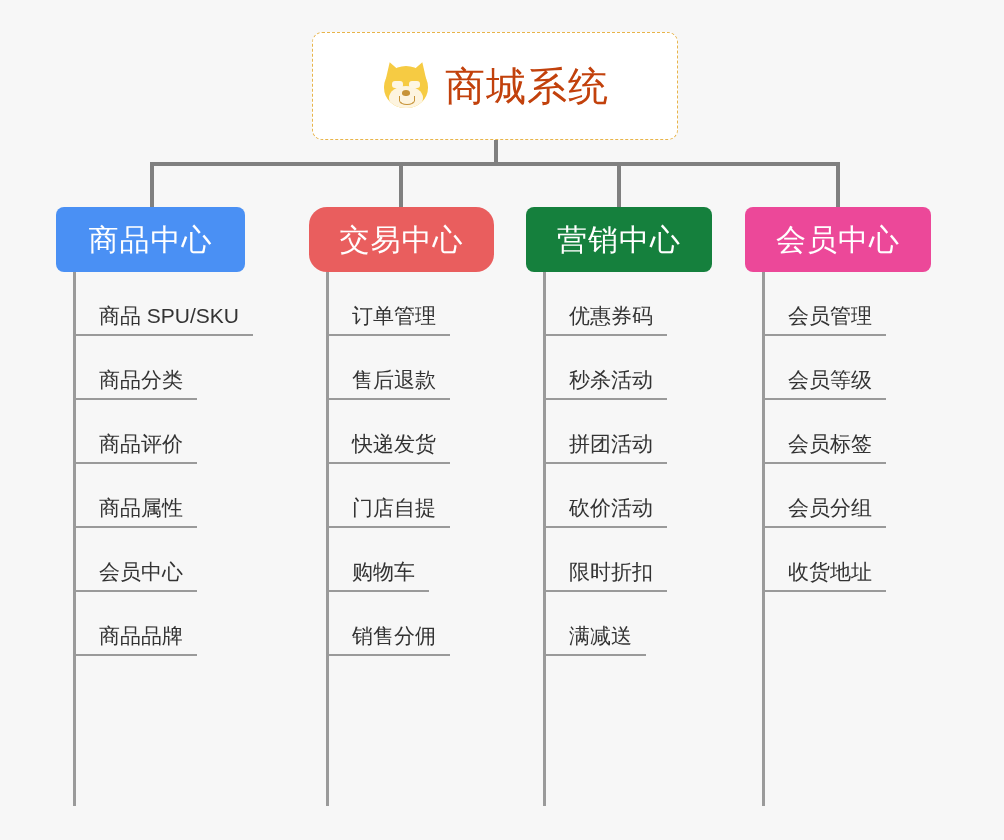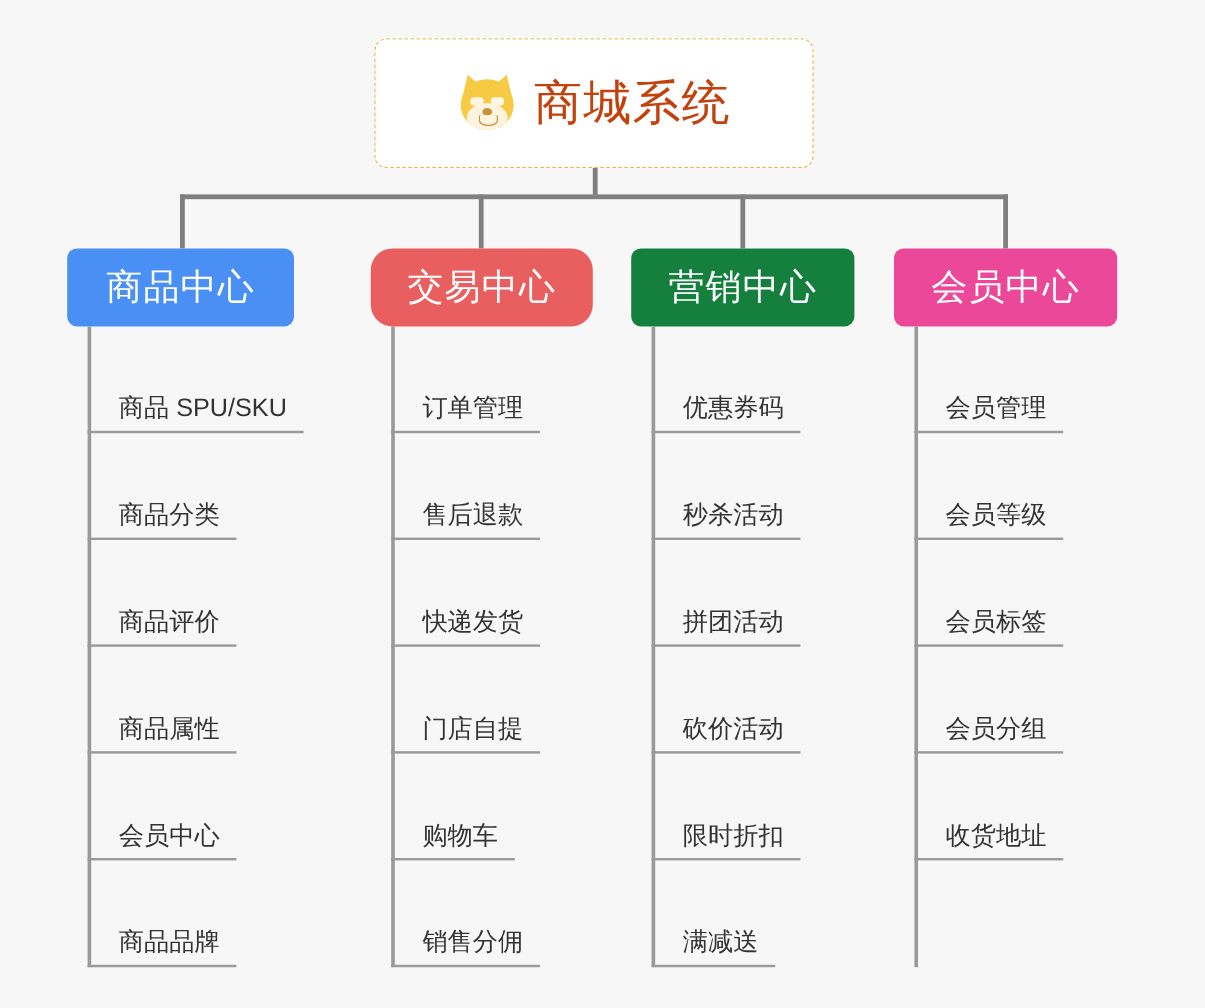--- a/index.html
+++ b/index.html
@@ -140,21 +140,21 @@
   }
   .rail {
     position: absolute;
     left: 17px;
     top: 0;
     width: 3px;
     background: #9a9a9a;
   }
   .item {
     position: relative;
-    height: 89px;
+    height: 64px;
     box-sizing: border-box;
     display: flex;
     align-items: flex-end;
     padding-left: 17px;
   }
   .item-inner {
     position: relative;
     padding: 0 0 9px 26px;
     display: inline-block;
   }

